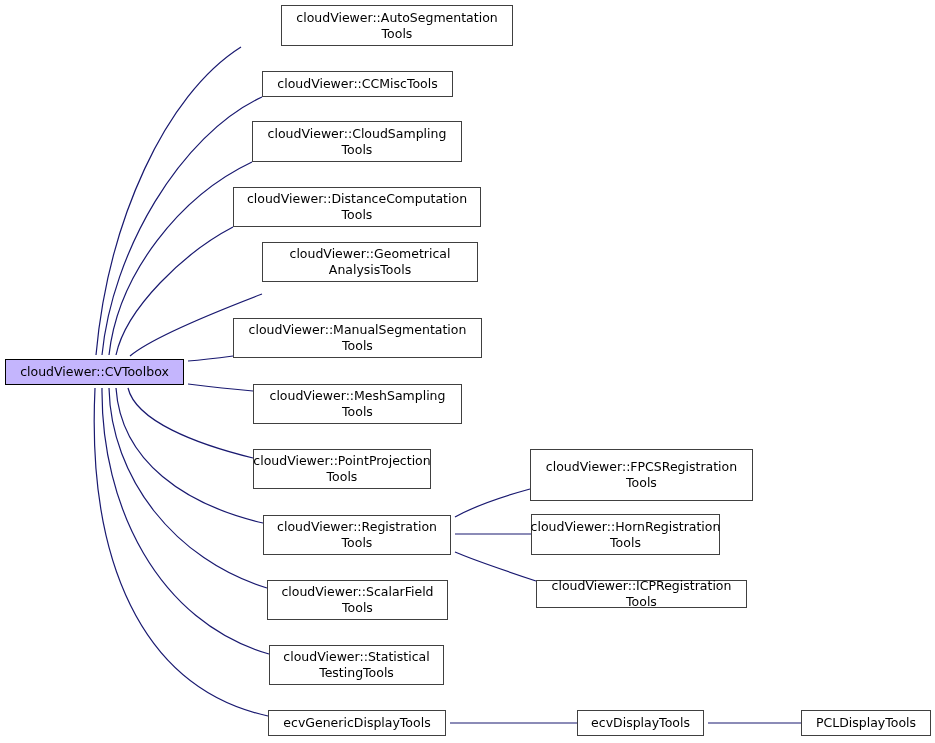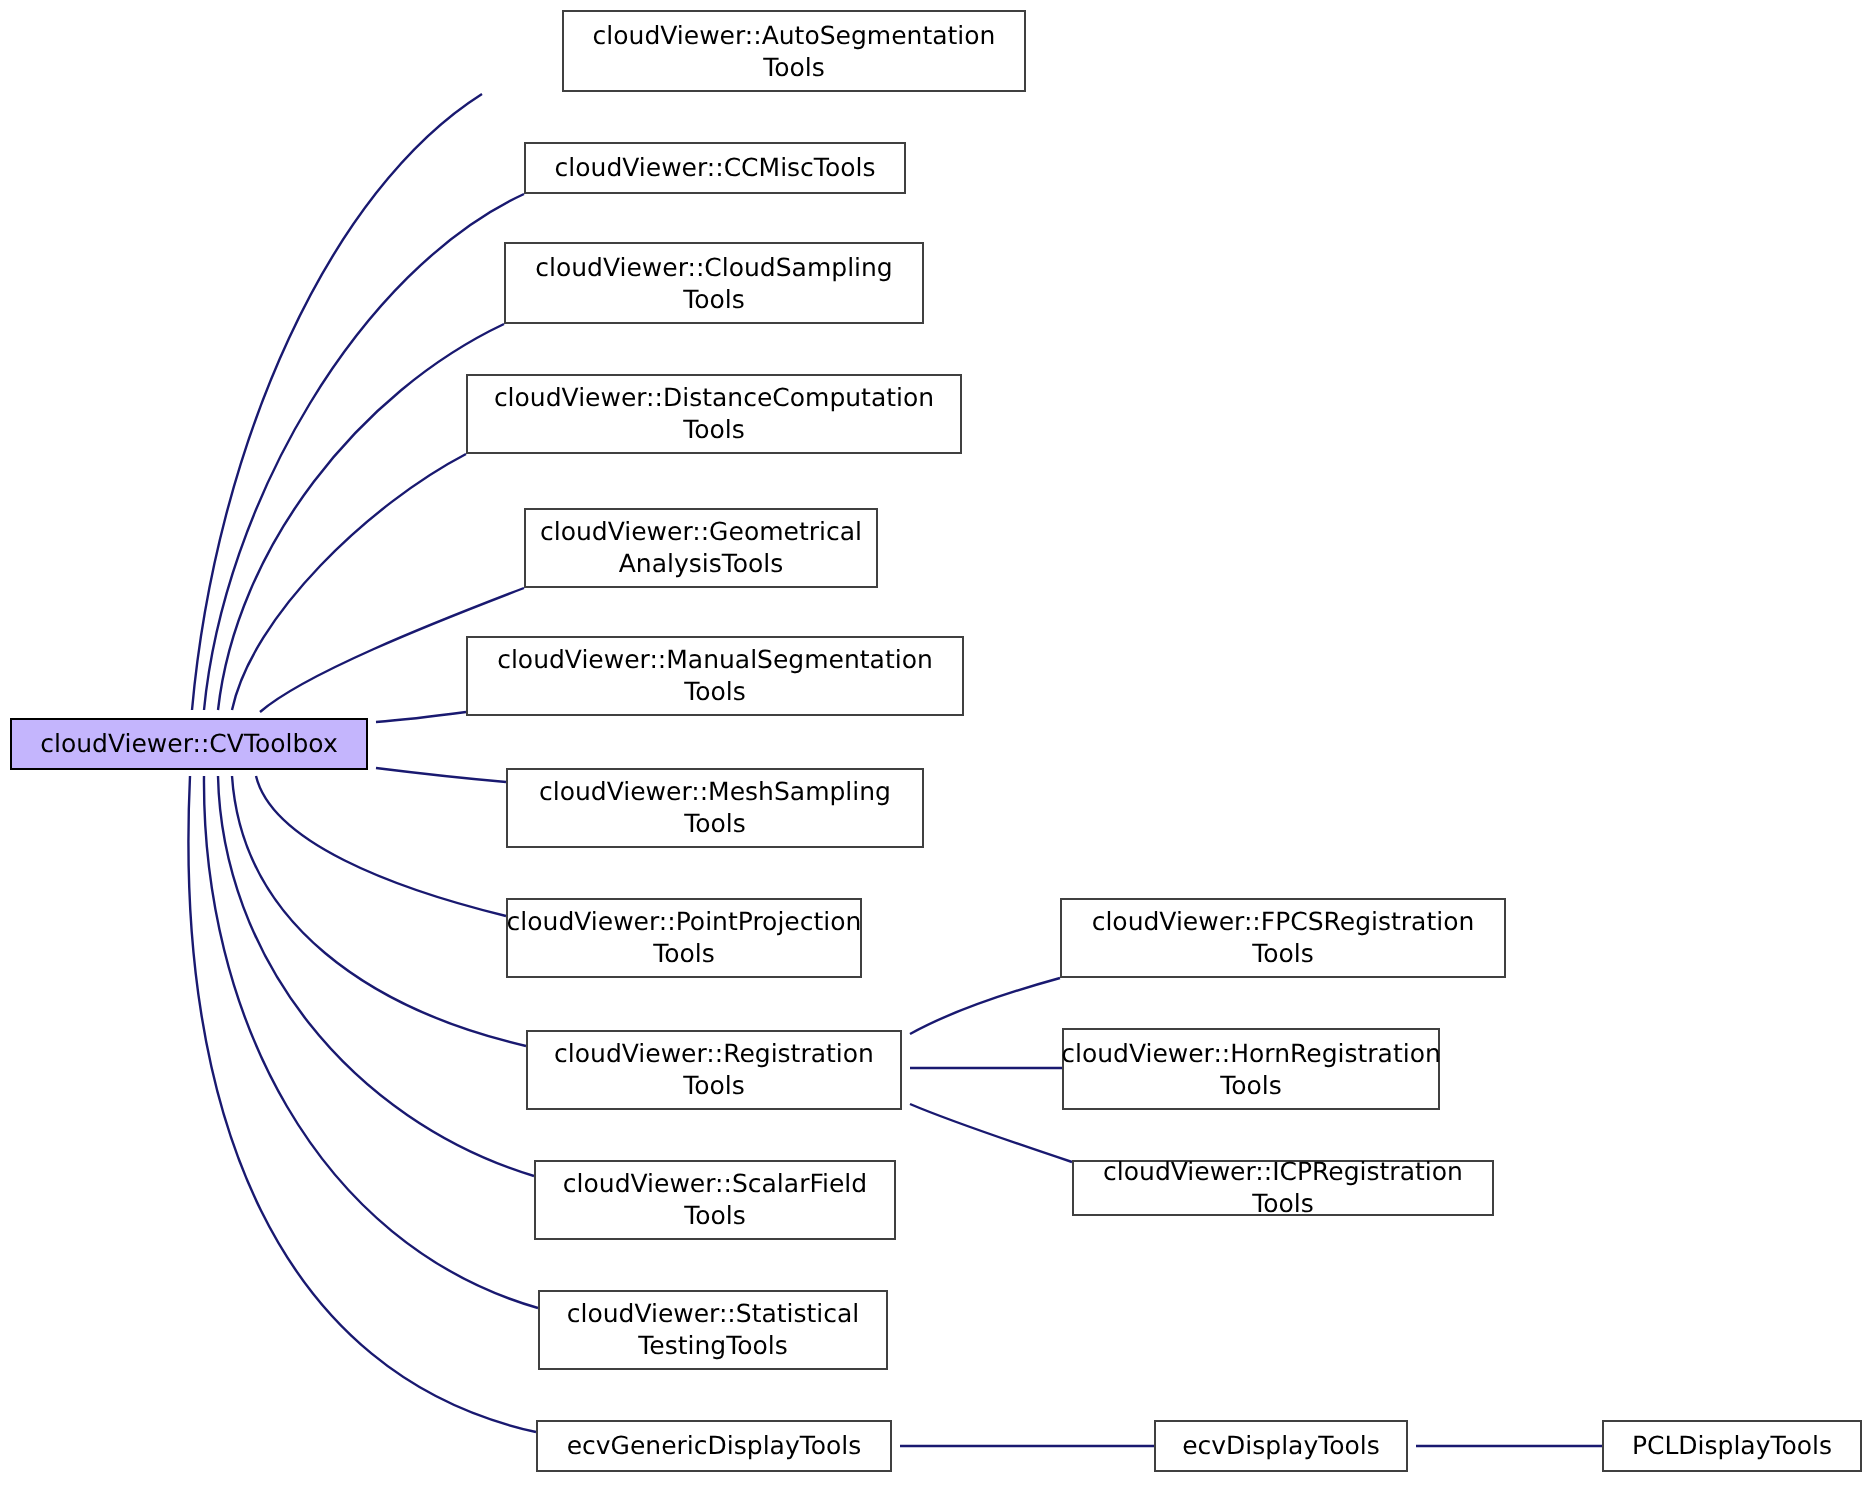--- a/index.html
+++ b/index.html
@@ -84,21 +84,21 @@
 Tools</div>
 
   <div class="node" style="left:262px; top:71px; width:191px; height:26px;">cloudViewer::CCMiscTools</div>
 
   <div class="node" style="left:252px; top:121px; width:210px; height:41px;">cloudViewer::CloudSampling
 Tools</div>
 
   <div class="node" style="left:233px; top:187px; width:248px; height:40px;">cloudViewer::DistanceComputation
 Tools</div>
 
-  <div class="node" style="left:262px; top:254px; width:177px; height:40px;">cloudViewer::Geometrical
+  <div class="node" style="left:262px; top:242px; width:216px; height:40px;">cloudViewer::Geometrical
 AnalysisTools</div>
 
   <div class="node" style="left:233px; top:318px; width:249px; height:40px;">cloudViewer::ManualSegmentation
 Tools</div>
 
   <div class="node" style="left:253px; top:384px; width:209px; height:40px;">cloudViewer::MeshSampling
 Tools</div>
 
   <div class="node" style="left:253px; top:449px; width:178px; height:40px;">cloudViewer::PointProjection
 Tools</div>
@@ -107,21 +107,21 @@
 Tools</div>
 
   <div class="node" style="left:267px; top:580px; width:181px; height:40px;">cloudViewer::ScalarField
 Tools</div>
 
   <div class="node" style="left:269px; top:645px; width:175px; height:40px;">cloudViewer::Statistical
 TestingTools</div>
 
   <div class="node" style="left:268px; top:710px; width:178px; height:26px;">ecvGenericDisplayTools</div>
 
-  <div class="node" style="left:530px; top:449px; width:223px; height:40px;">cloudViewer::FPCSRegistration
+  <div class="node" style="left:530px; top:449px; width:223px; height:52px;">cloudViewer::FPCSRegistration
 Tools</div>
 
   <div class="node" style="left:531px; top:514px; width:189px; height:41px;">cloudViewer::HornRegistration
 Tools</div>
 
   <div class="node" style="left:536px; top:580px; width:211px; height:28px;">cloudViewer::ICPRegistration
 Tools</div>
 
   <div class="node" style="left:577px; top:710px; width:127px; height:26px;">ecvDisplayTools</div>
 

